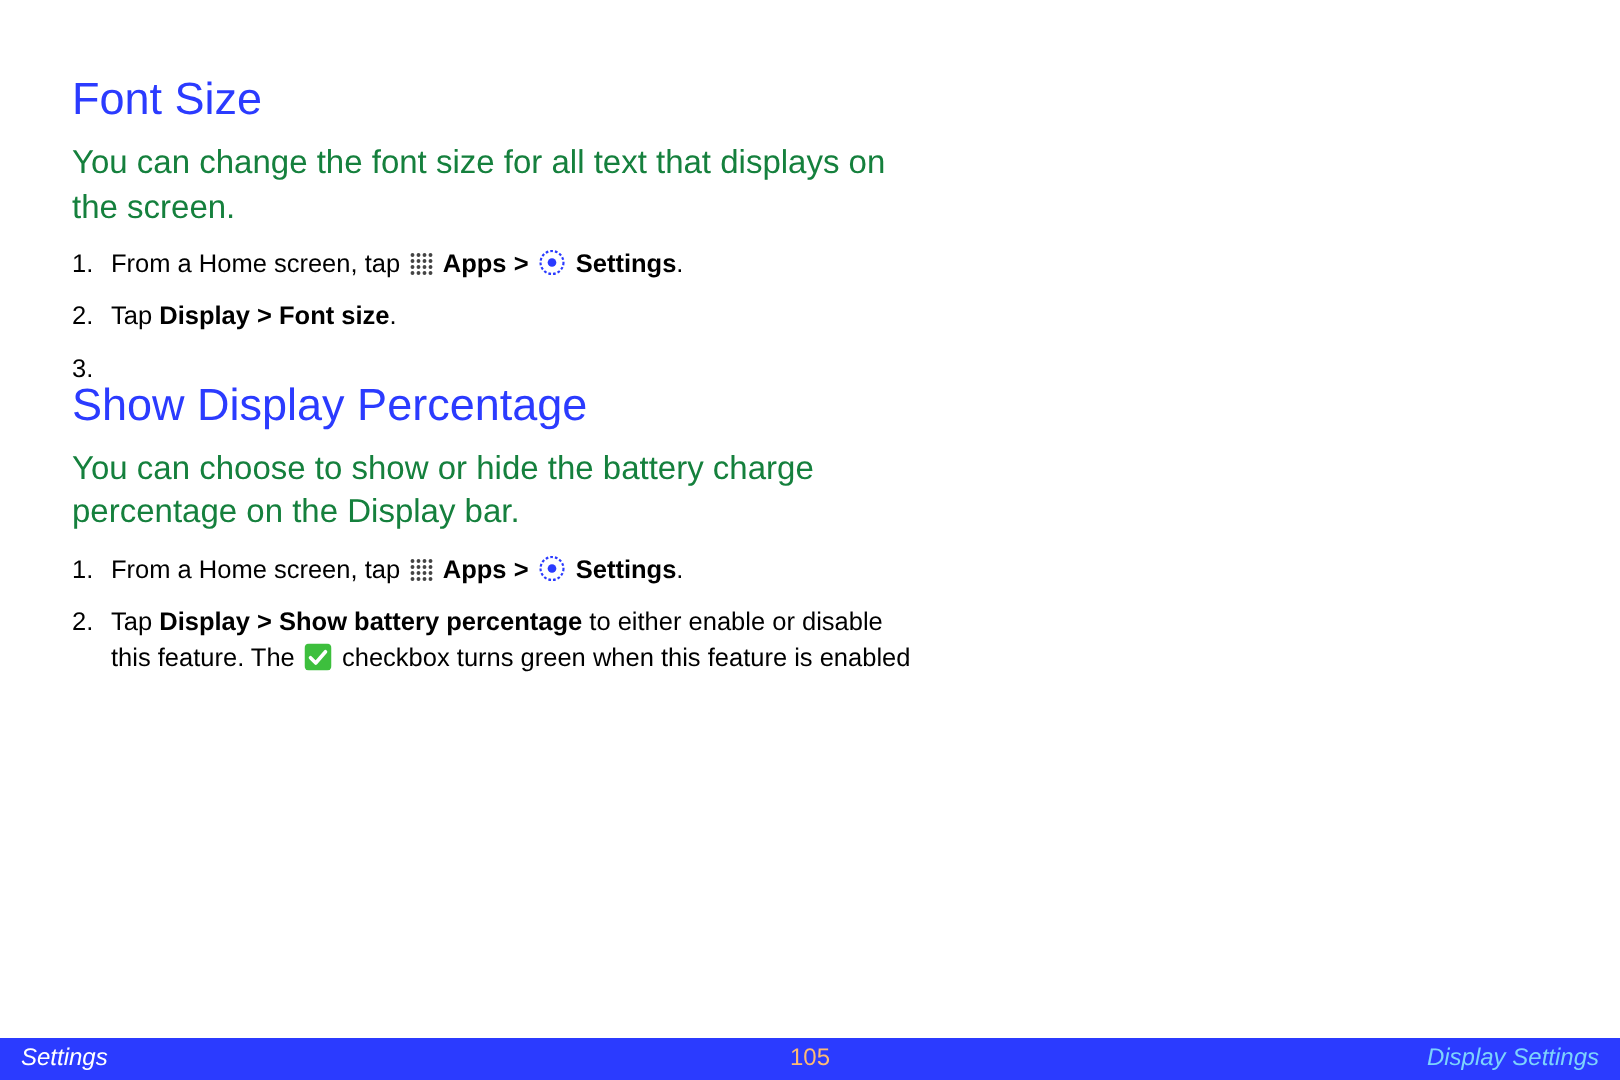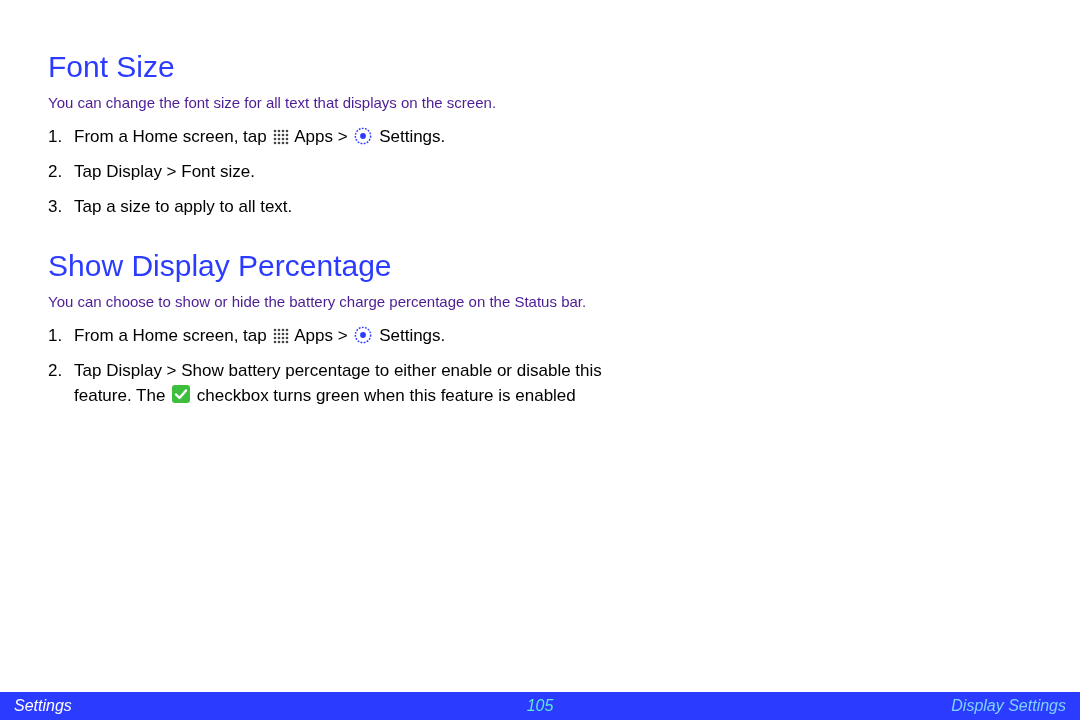--- a/index.html
+++ b/index.html
@@ -1,38 +1,38 @@
 <!DOCTYPE html>
 <html><head>
 <meta charset="utf-8">
 <style>
   * { box-sizing: border-box; margin: 0; padding: 0; }
   html, body { width: 1080px; height: 720px; font-family: Arial, Helvetica, sans-serif; background: #fff; position: relative; }
   .page { width: 1004px; height: 720px; position: relative; }
   .content { position: absolute; top: 50px; left: 48px; width: 560px; }
   h2 { color: #2b3bff; font-size: 30px; font-weight: 400; margin-bottom: 10px; line-height: 1.1; }
-  .intro { font-size: 15px; line-height: 1.35; margin-bottom: 12px; color: #4c1d95; }
+  .intro { font-size: 22px; line-height: 1.35; margin-bottom: 12px; color: #15803d; }
   ol { list-style: none; padding-left: 26px; }
   ol li { font-size: 17px; line-height: 1.45; margin-bottom: 10px; position: relative; }
   ol li .num { position: absolute; left: -26px; top: 0; }
-  .bold { font-weight: 400; text-align: center; }
+  .bold { font-weight: 700; text-align: center; }
   .section2 { margin-top: 30px; }
   .icon { display: inline-block; vertical-align: middle; position: relative; top: -1px; }
   
   .apps-icon { width: 16px; height: 16px; display: inline-block; vertical-align: middle; margin: 0 1px 2px 2px; }
   .apps-icon svg { width: 16px; height: 16px; }
   
   .settings-icon { width: 18px; height: 18px; display: inline-block; vertical-align: middle; margin: 0 2px 2px 2px; }
   .settings-icon svg { width: 18px; height: 18px; }
   
   .check-icon { width: 18px; height: 18px; display: inline-block; vertical-align: middle; margin: 0 2px 2px 2px; }
   .check-icon svg { width: 18px; height: 18px; }
   .footer { position: absolute; left: 0; bottom: 0; width: 1080px; height: 28px; background: #2b3bff; }
   .footer-left { position: absolute; left: 14px; top: 5px; color: #fff; font-style: italic; font-size: 16px; }
-  .footer-center { position: absolute; left: 0; right: 0; top: 5px; text-align: center; color: #5eead4; font-size: 16px; font-style: italic; }
+  .footer-center { position: absolute; left: 0; right: 0; top: 5px; text-align: center; color: #fdba74; font-size: 16px; }
   .footer-right { position: absolute; right: 14px; top: 5px; color: #7dd3fc; font-style: italic; font-size: 16px; }
 </style>
 </head>
 <body>
 
 <div class="page">
   <div class="content">
 
     <h2>Font Size</h2>
     <p class="intro">You can change the font size for all text that displays on the screen.</p>
@@ -71,27 +71,26 @@
           </svg>
         </span>
         <span class="bold">Settings</span><span>.</span>
       </li>
       <li>
         <span class="num">2.</span>
         <span>Tap </span><span class="bold">Display &gt; Font size</span><span>.</span>
       </li>
       <li>
         <span class="num">3.</span>
-        <span>Tap a size to apply to all text.</span>
       </li>
     </ol>
 
     <div class="section2">
       <h2>Show Display Percentage</h2>
-      <p class="intro">You can choose to show or hide the battery charge percentage on the Status bar.</p>
+      <p class="intro">You can choose to show or hide the battery charge percentage on the Display bar.</p>
       <ol>
         <li>
           <span class="num">1.</span>
           <span>From a Home screen, tap </span>
           <span class="apps-icon icon">
             <svg viewBox="0 0 16 16">
               <g fill="#444">
                 <circle cx="2" cy="2" r="1.3"></circle>
                   <circle cx="6" cy="2" r="1.3"></circle>
                   <circle cx="10" cy="2" r="1.3"></circle>

